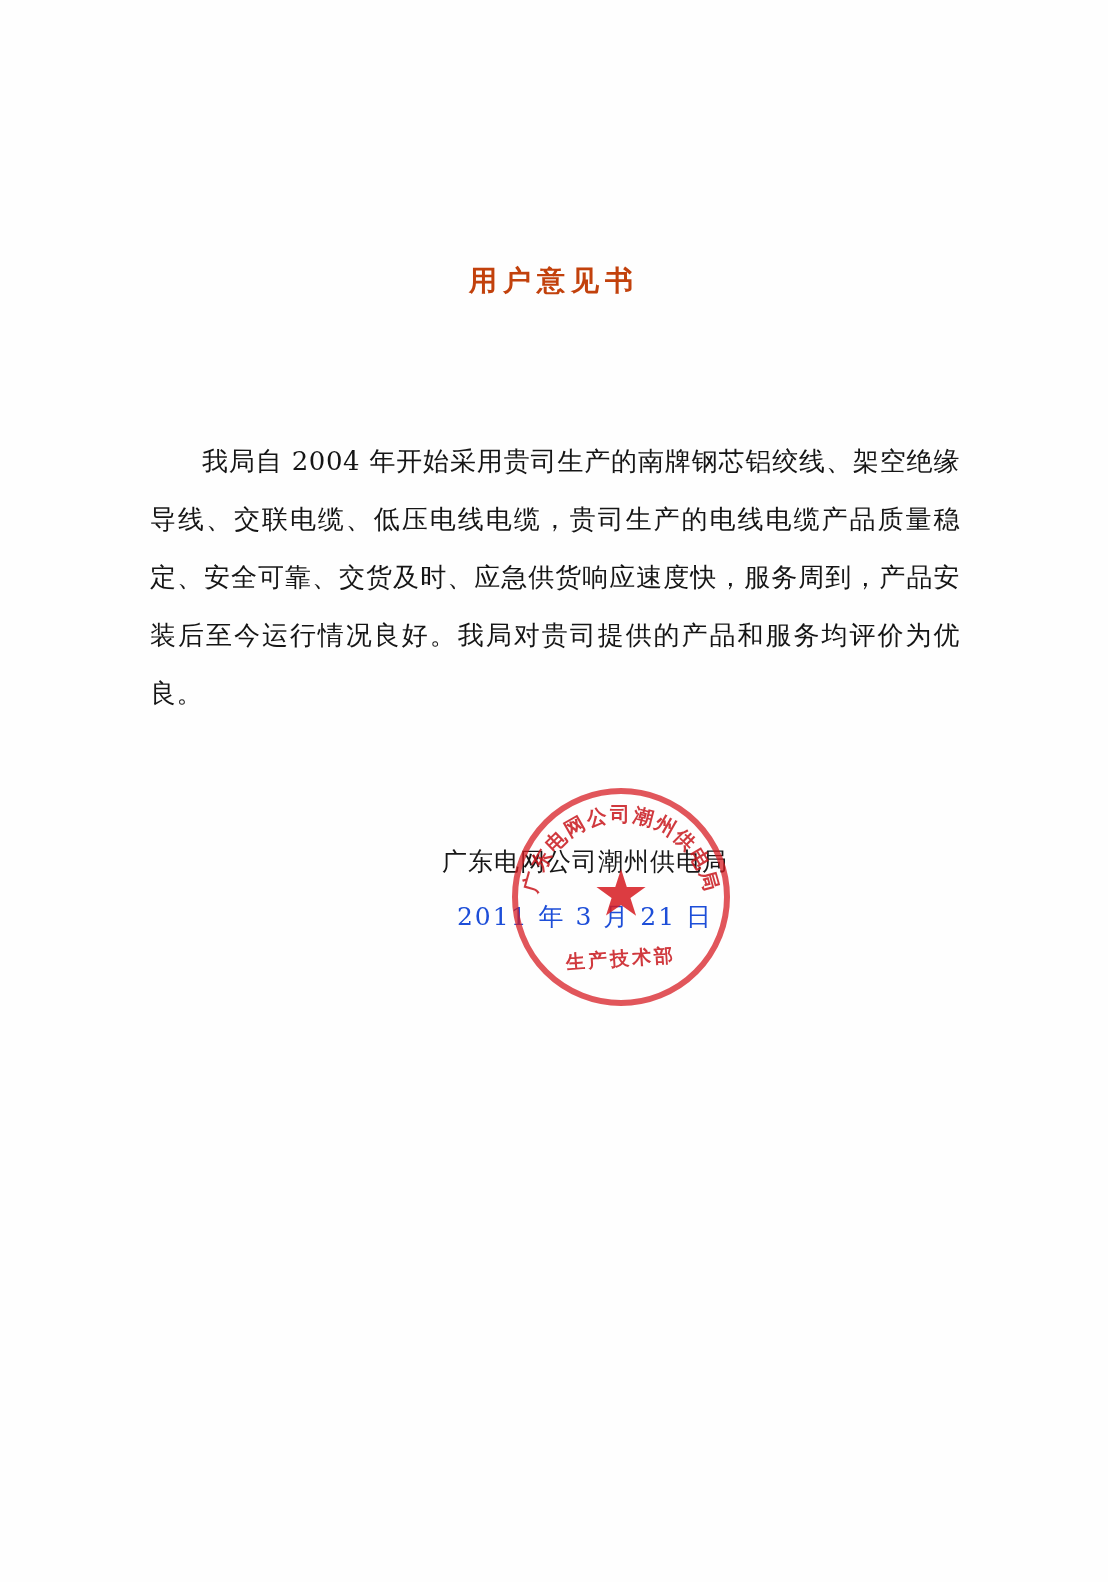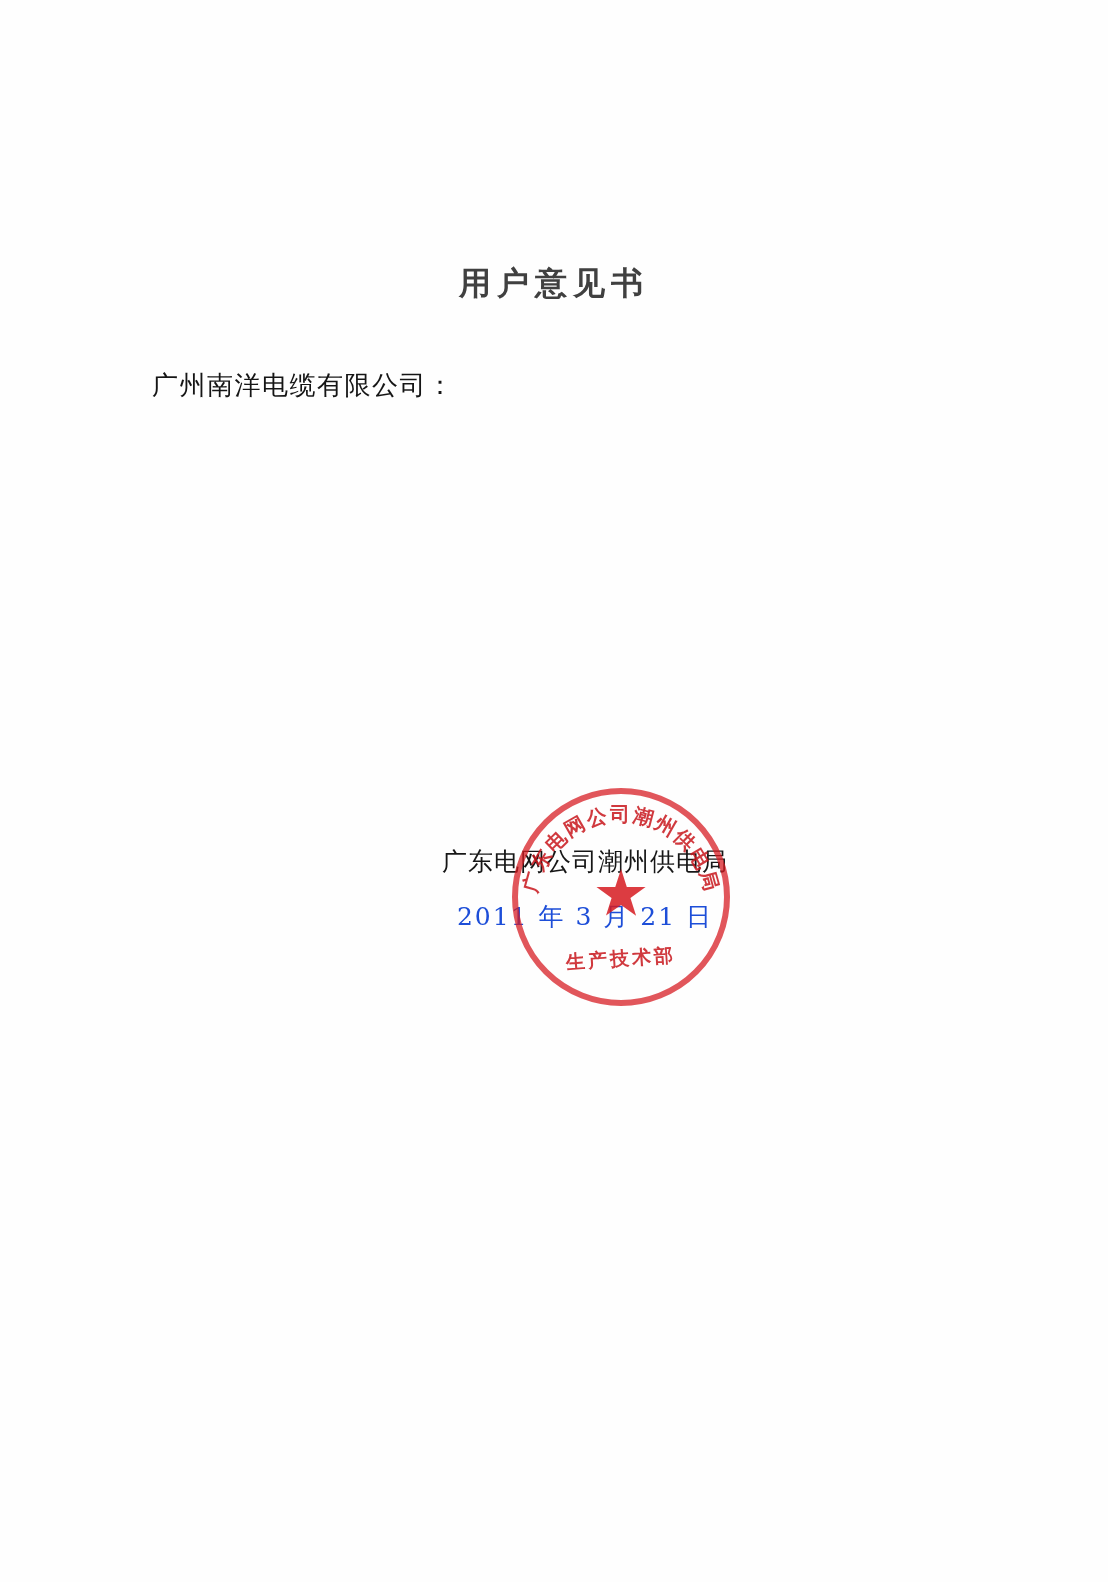--- a/index.html
+++ b/index.html
@@ -21,24 +21,24 @@
     inset: 0;
     background: #fefefe;
   }
 
   .doc-title {
     position: absolute;
     top: 262px;
     left: 0;
     width: 100%;
     text-align: center;
-    font-size: 32px;
+    font-size: 28px;
     letter-spacing: 6px;
     font-weight: 600;
-    color: #404040;
+    color: #c2410c;
     font-family: "DejaVu Serif", "Liberation Serif", serif;
   }
 
   .salutation {
     position: absolute;
     top: 368px;
     left: 152px;
     font-size: 26px;
     letter-spacing: 1.5px;
     color: #151515;
@@ -134,22 +134,22 @@
     transform: rotate(-4deg);
   }
 </style>
 </head>
 <body>
 
 <div class="page">
 
   <div class="doc-title">用户意见书</div>
 
-  <div class="salutation">广州南洋电缆有限公司：</div>
 
+  <div class="body-text">我局自 2004 年开始采用贵司生产的南牌钢芯铝绞线、架空绝缘导线、交联电缆、低压电线电缆，贵司生产的电线电缆产品质量稳定、安全可靠、交货及时、应急供货响应速度快，服务周到，产品安装后至今运行情况良好。我局对贵司提供的产品和服务均评价为优良。</div>
 
   <div class="sign-block">
     <div class="sign-org">广东电网公司潮州供电局</div>
     <div class="sign-date">2011 年 3 月 21 日</div>
   </div>
 
   <div class="seal">
     <div class="seal-ring"></div>
     <div class="seal-arc-text">
       <svg viewBox="0 0 218 218">

